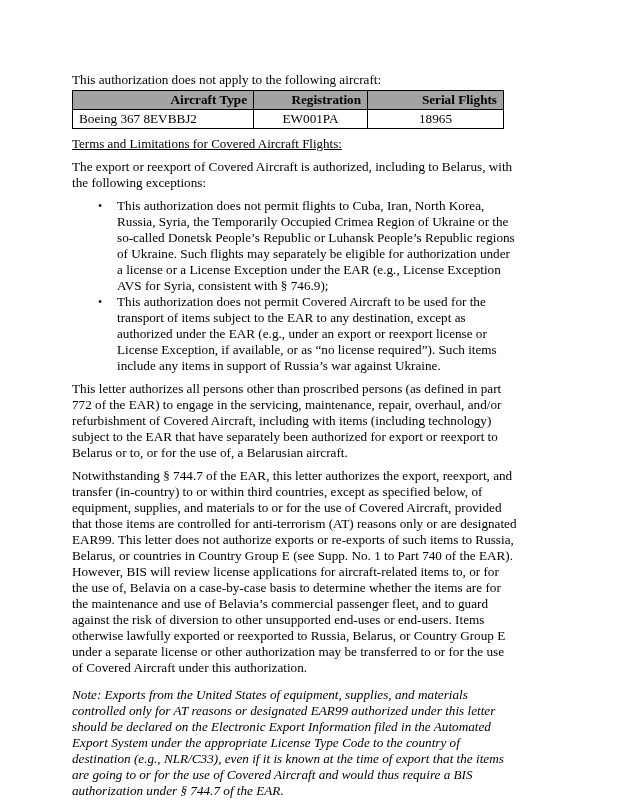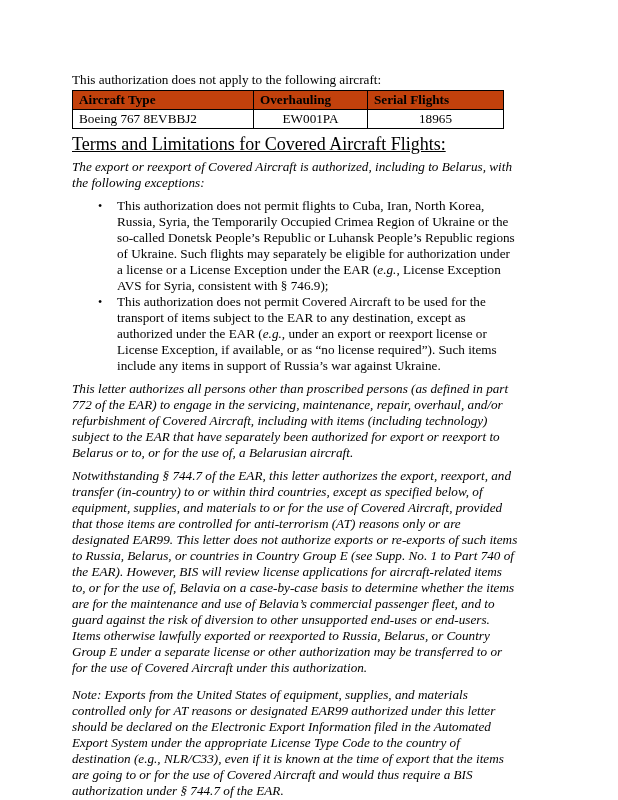--- a/index.html
+++ b/index.html
@@ -25,70 +25,70 @@
   }
   .aircraft-table th, .aircraft-table td {
     border:1px solid #000000;
     padding:1px 6px;
     font-size:13.2px;
     line-height:16px;
     overflow:hidden;
     white-space:nowrap;
   }
   .aircraft-table th {
-    background:#c2410c;
+    background:#a3a3a3;
     font-weight:bold;
-    text-align:left;
+    text-align:right;
   }
   .aircraft-table td.left { text-align:left; }
   .aircraft-table td.center { text-align:center;margin-top:48px; }
   .section-heading {
     margin:7px 0 0 0;
     font-weight:normal;
-    font-size:18px;
+    font-size:13px;
     text-decoration:underline;
   }
-  p.body-par { margin:7px 0 0 0;font-style:italic; }
+  p.body-par { margin:7px 0 0 0; }
   ul.exceptions {
     margin:7px 0 0 0;
     padding:0 0 0 45px;
     list-style:none;
   }
   ul.exceptions li { position:relative; margin:0; }
   ul.exceptions li .bullet-glyph {
     position:absolute;
     left:-19px; top:0;
     font-size:12px;
   }
-  .it { font-style:italic; }
+  .it { }
   p.note-par { margin:11px 0 0 0; font-style:italic; }
 </style>
 </head>
 <body>
 
 <div class="page">
 
   <p class="intro-line">This authorization does not apply to the following aircraft:</p>
 
   <table class="aircraft-table">
     <colgroup>
       <col style="width:181px">
       <col style="width:114px">
       <col style="width:136px">
     </colgroup>
     <thead>
       <tr>
         <th>Aircraft Type</th>
-        <th>Overhauling</th>
+        <th>Registration</th>
         <th>Serial Flights</th>
       </tr>
     </thead>
     <tbody>
       <tr>
-        <td class="left">Boeing 767 8EVBBJ2</td>
+        <td class="left">Boeing 367 8EVBBJ2</td>
         <td class="center">EW001PA</td>
         <td class="center">18965</td>
       </tr>
     </tbody>
   </table>
 
   <h2 class="section-heading">Terms and Limitations for Covered Aircraft Flights:</h2>
 
   <p class="body-par">The export or reexport of Covered Aircraft is authorized, including to Belarus, with the following exceptions:</p>
 

